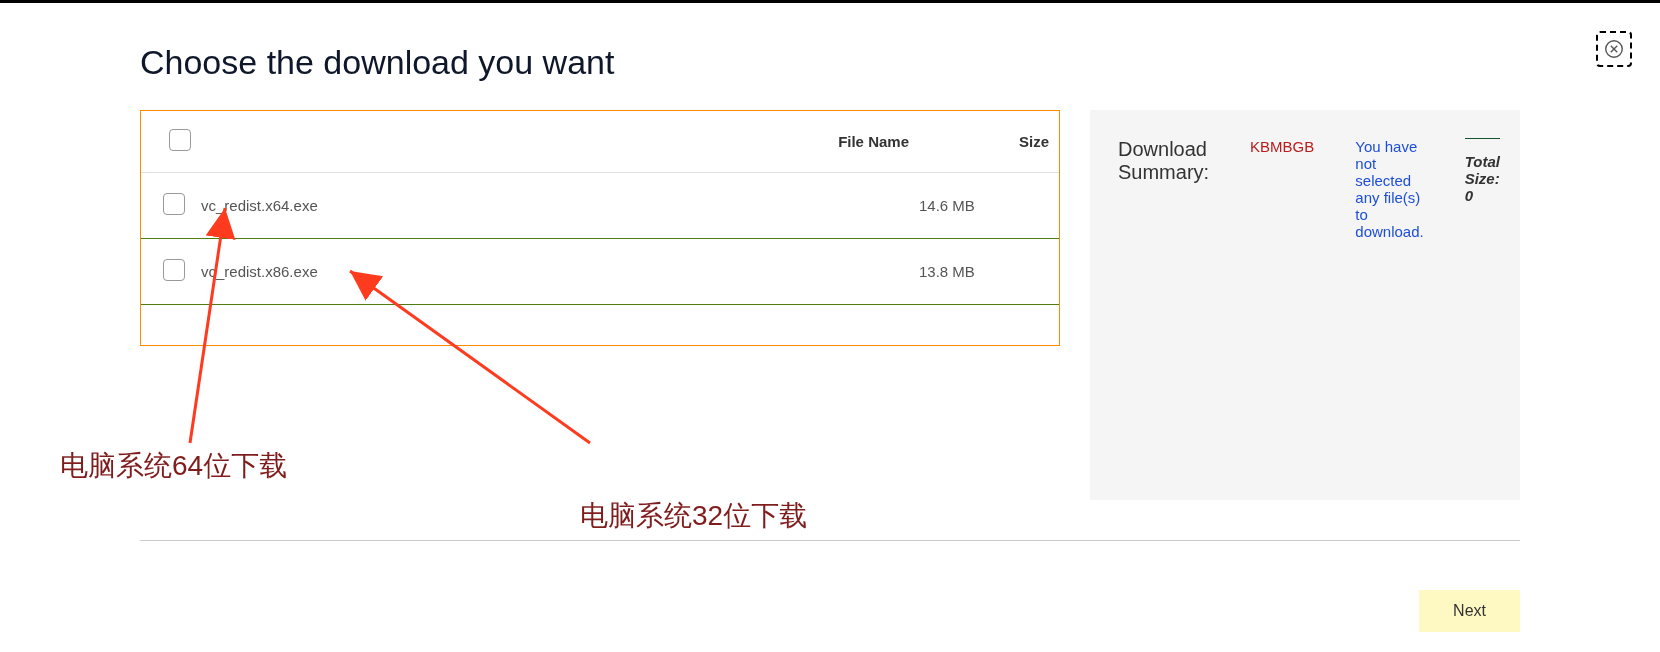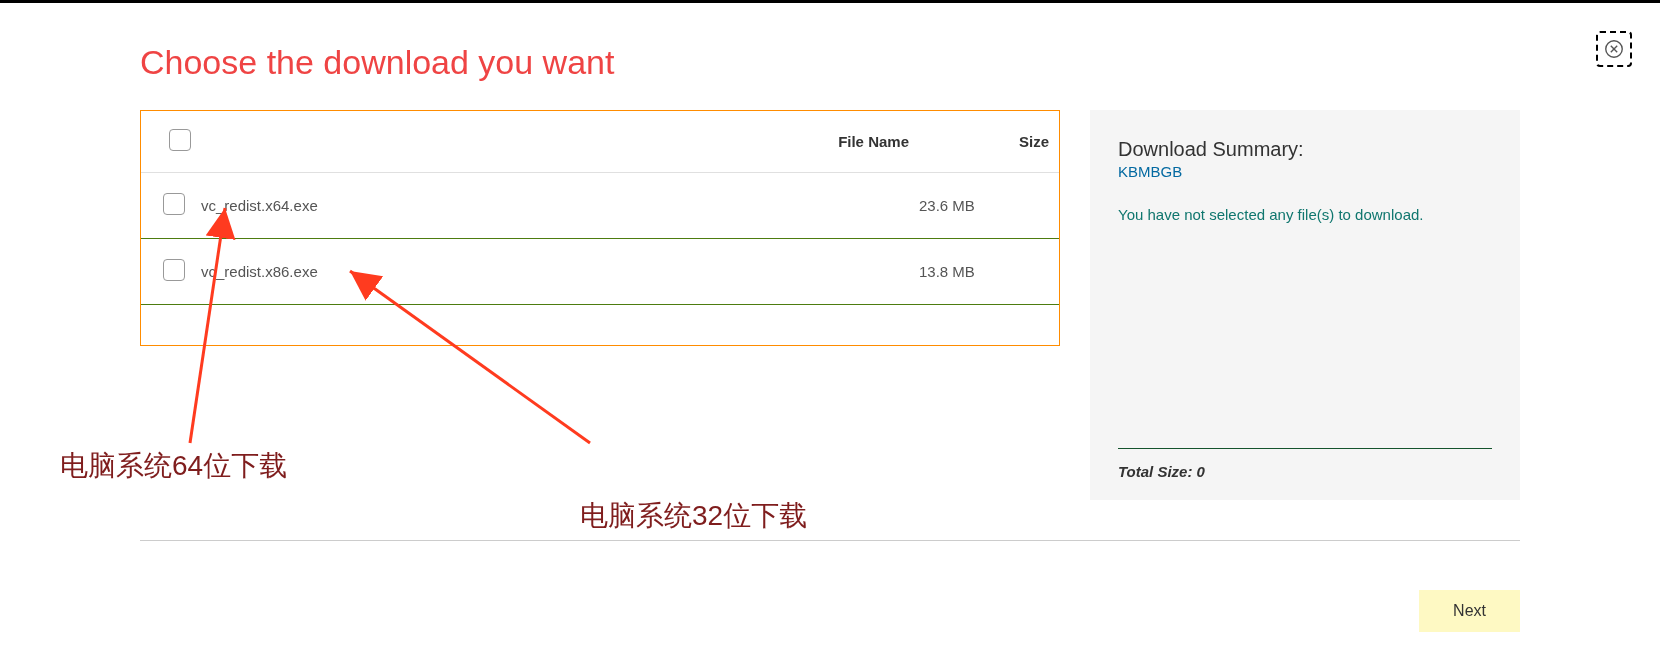--- a/index.html
+++ b/index.html
@@ -26,21 +26,21 @@
       background: #fff;
     }
     .close-btn svg { width: 22px; height: 22px; }
     .container {
       padding: 40px 140px 0 140px;
       position: relative;
     }
     h1 {
       font-size: 34px;
       font-weight: 300;
-      color: #ef4444;
+      color: #0f172a;
       margin-bottom: 28px;
     }
     .layout {
       display: flex;
       gap: 30px;
       align-items: flex-start;
     }
     .table-wrap {
       flex: 1;
       border: 1px solid #ff8c00;
@@ -76,36 +76,37 @@
       background: #fff;
       cursor: pointer;
       display: inline-block;
     }
     .summary {
       width: 430px;
       background: #f5f5f5;
       padding: 28px 28px 20px 28px;
       min-height: 390px;
       display: flex;
-      flex-direction: column;
+      flex-direction: row;
+      gap: 41px;
     }
     .summary h2 {
       font-size: 20px;
       font-weight: 400;
       color: #333;
       margin-bottom: 2px;
     }
     .summary .sub {
       font-size: 15px;
-      color: #0369a1;
+      color: #b91c1c;
       margin-bottom: 26px;
     }
     .summary .msg {
       font-size: 15px;
-      color: #0f766e;
+      color: #1d4ed8;
       flex: 1;
     }
     .summary .total {
       border-top: 1px solid #14532d;
       padding-top: 14px;
       font-size: 15px;
       font-weight: 700;
       color: #333;
       font-style: italic;
     }
@@ -160,21 +161,21 @@
             <th>File Name</th>
             <th class="size-col">Size</th>
           </tr>
         </thead>
         <tbody>
           <tr>
             <td class="chk-col">
               <span class="chk"></span>
             </td>
             <td>vc_redist.x64.exe</td>
-            <td>23.6 MB</td>
+            <td>14.6 MB</td>
           </tr>
           <tr>
             <td class="chk-col">
               <span class="chk"></span>
             </td>
             <td>vc_redist.x86.exe</td>
             <td>13.8 MB</td>
           </tr>
         </tbody>
       </table>

